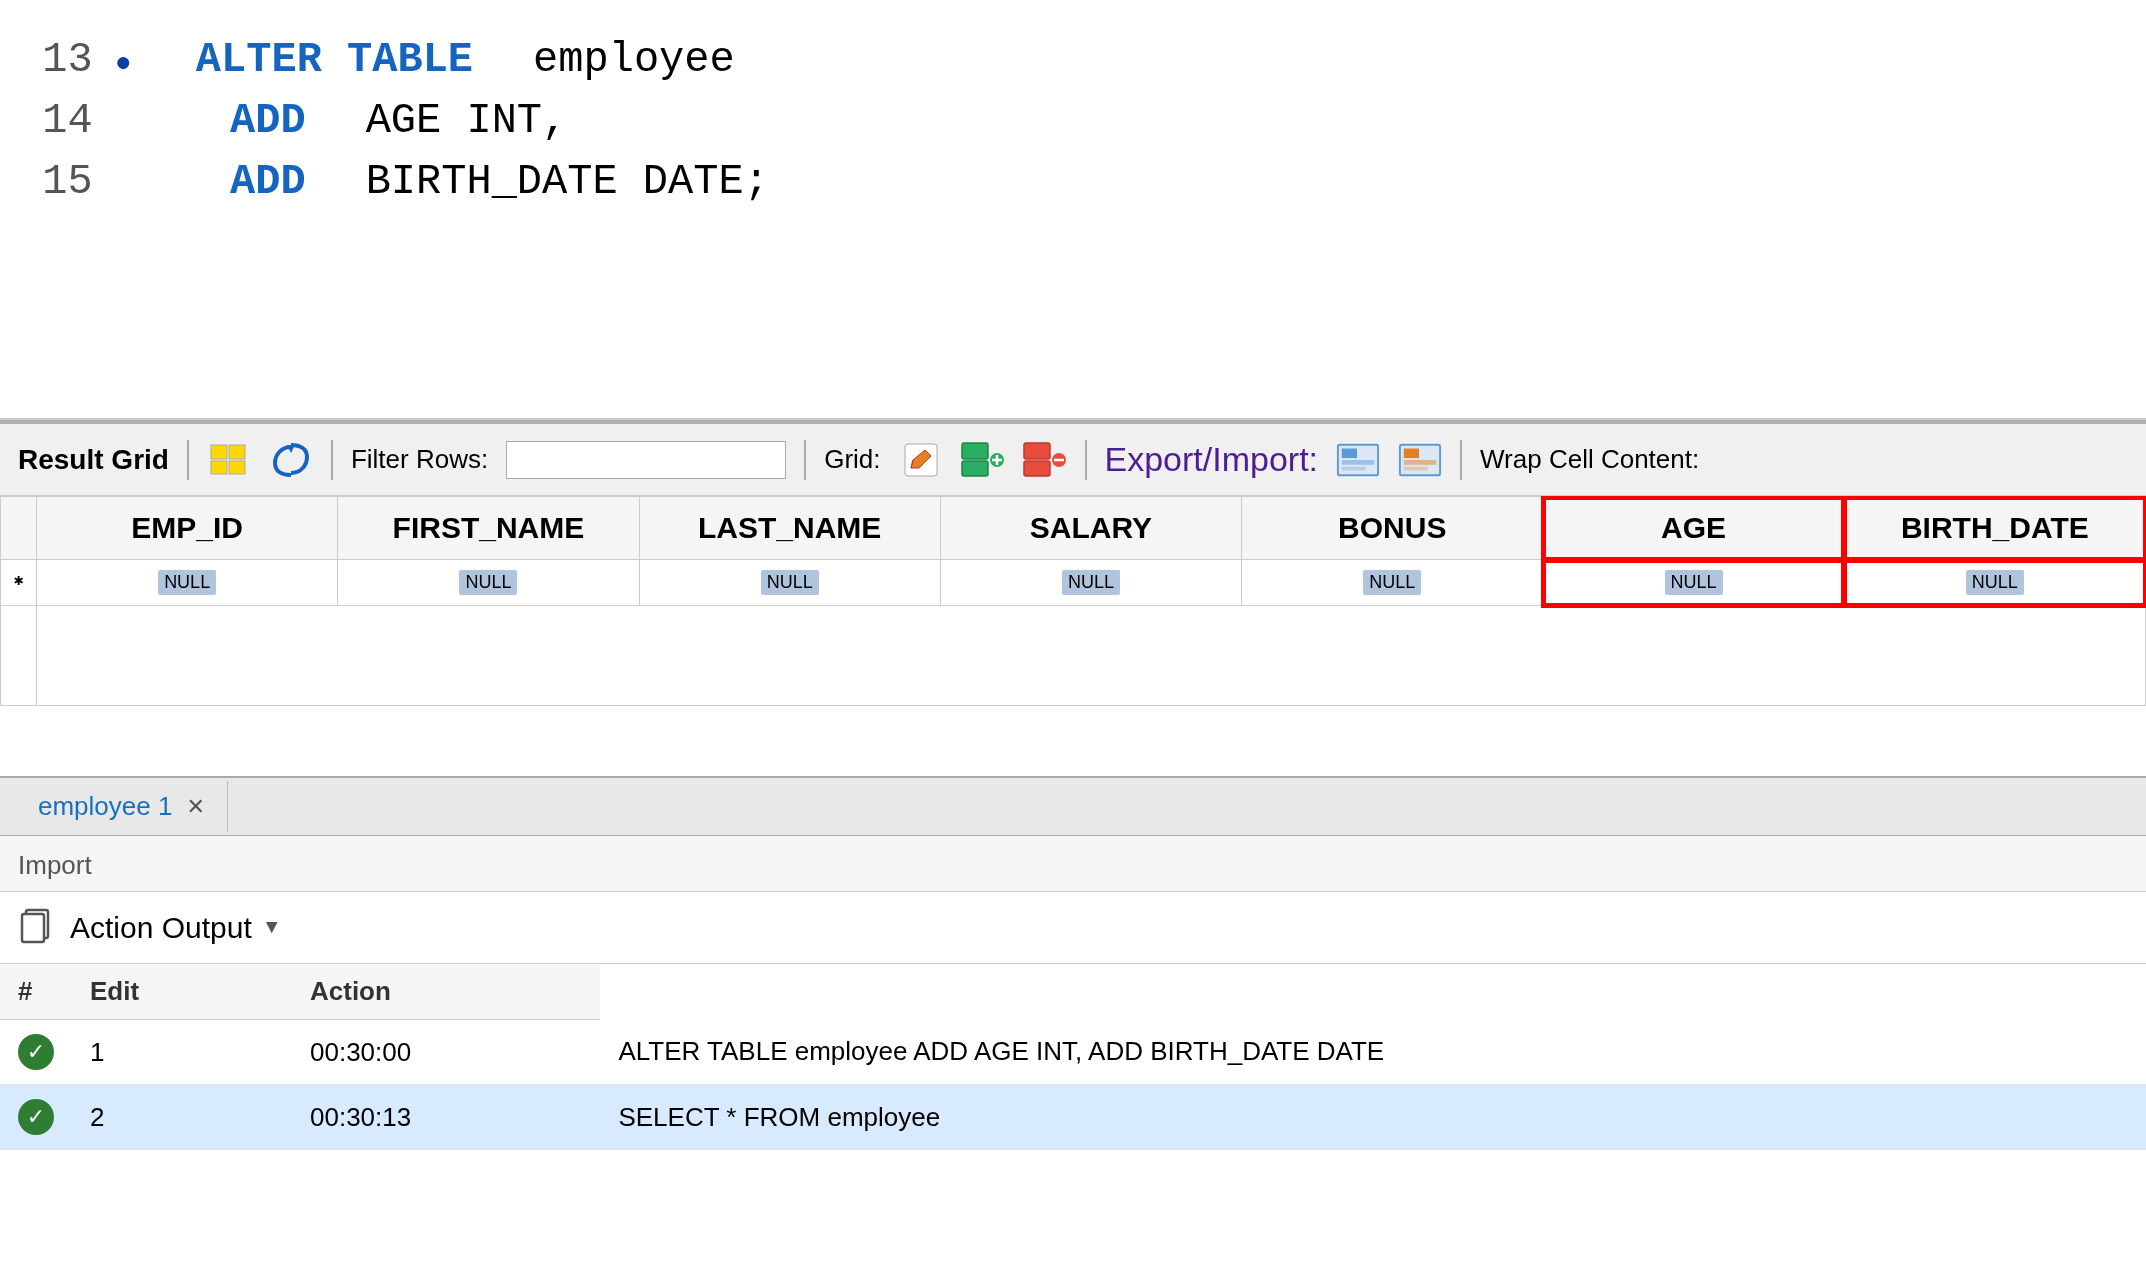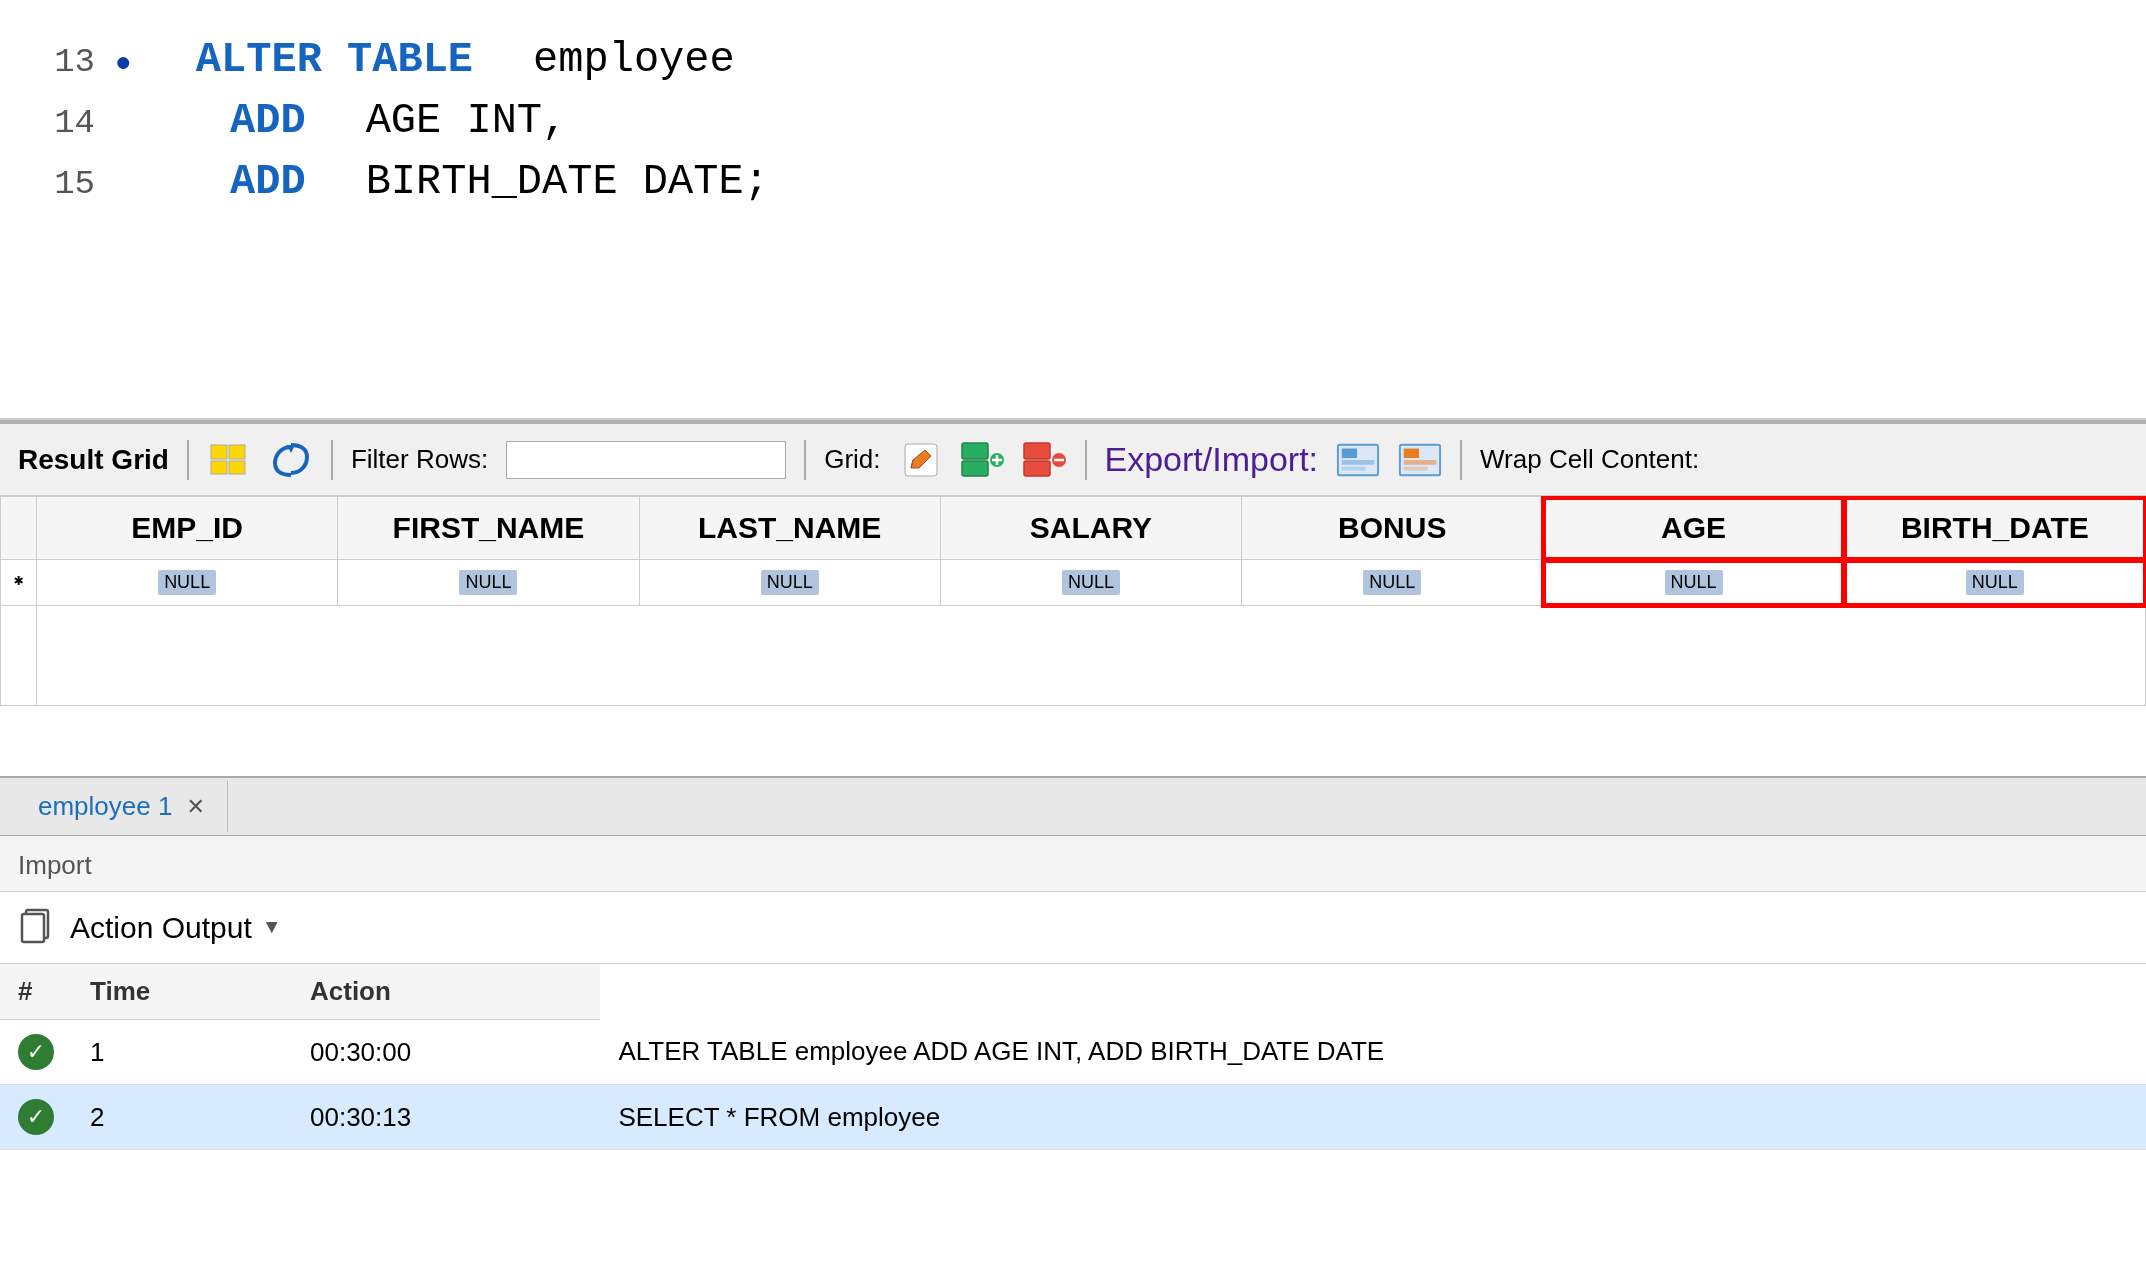--- a/index.html
+++ b/index.html
@@ -25,22 +25,22 @@
       display: flex;
       align-items: baseline;
       font-size: 42px;
       line-height: 1.45;
       gap: 20px;
     }
 
     .line-num {
       color: #555;
       min-width: 55px;
-      text-align: right;
-      font-size: 34px;
+      text-align: center;
+      font-size: 42px;
     }
 
     .bullet {
       color: #0a3caa;
       font-size: 28px;
       margin-right: 4px;
     }
 
     .kw-blue { color: #1565C0; font-weight: bold; }
     .code-text { color: #000; }
@@ -439,21 +439,21 @@
   </div>
   <span class="action-output-label">Action Output</span>
   <span class="dropdown-arrow">▼</span>
 </div>
 
 <div>
   <table class="log-table">
     <thead>
       <tr>
         <th style="width:60px;">#</th>
-        <th style="width:220px;">Time</th>
+        <th style="width:220px;">Edit</th>
         <th>Action</th>
       </tr>
     </thead>
     <tbody>
       <tr>
         <td style="width:36px;text-align:center;">
           <span class="success-icon">✓</span>
         </td>
         <td class="log-num">1</td>
         <td class="log-time">00:30:00</td>

